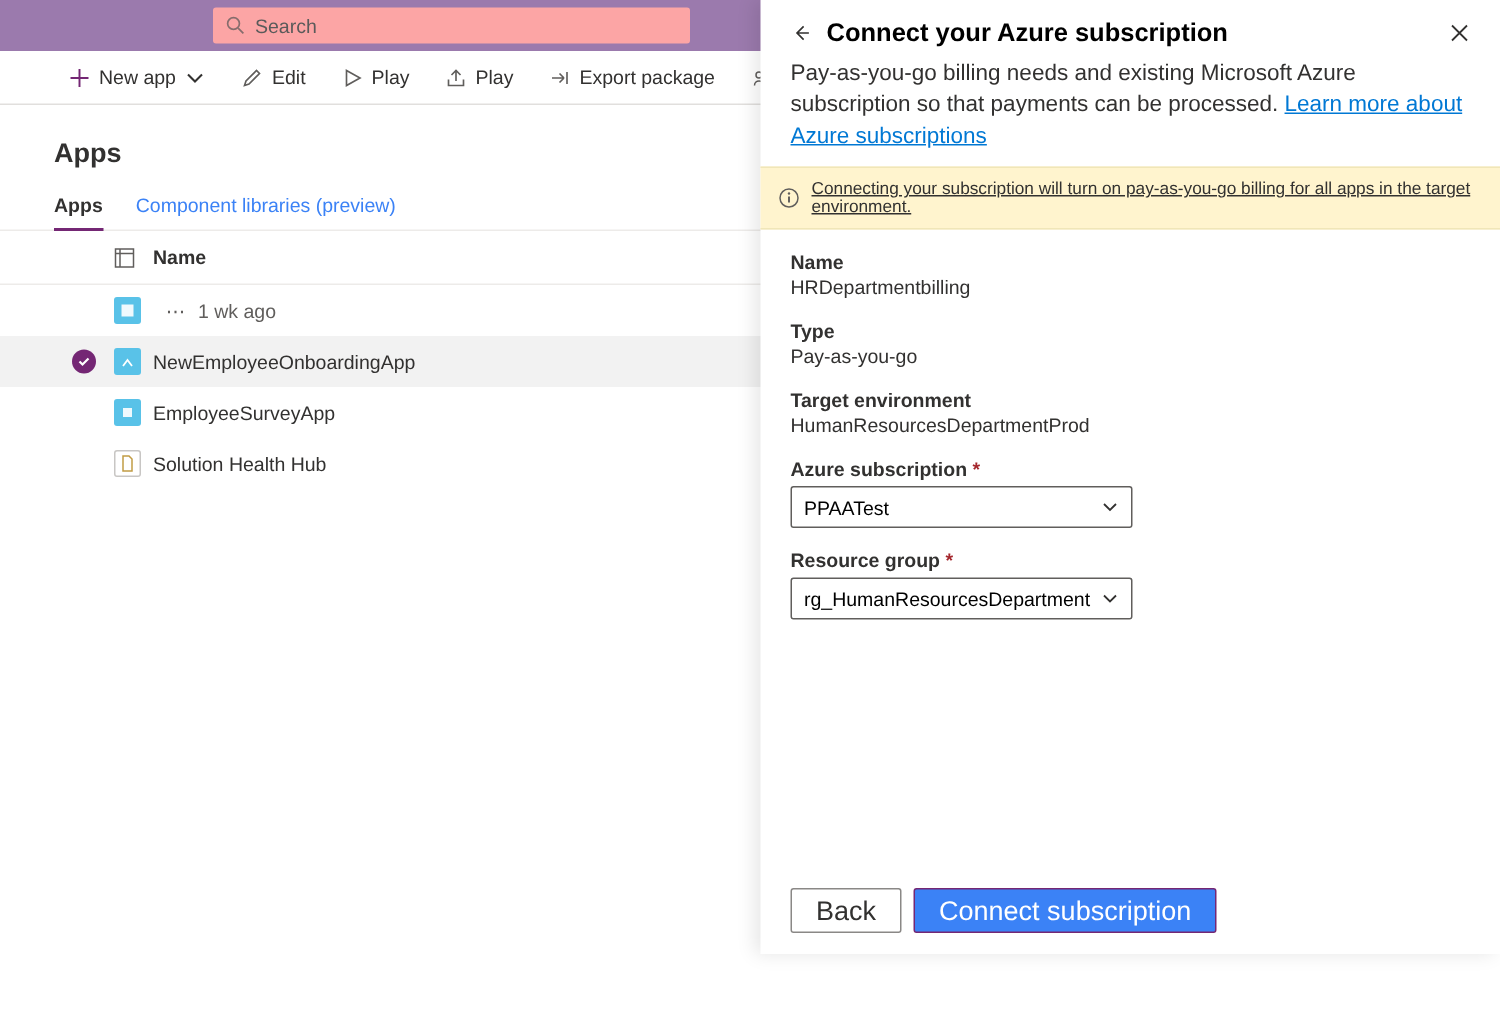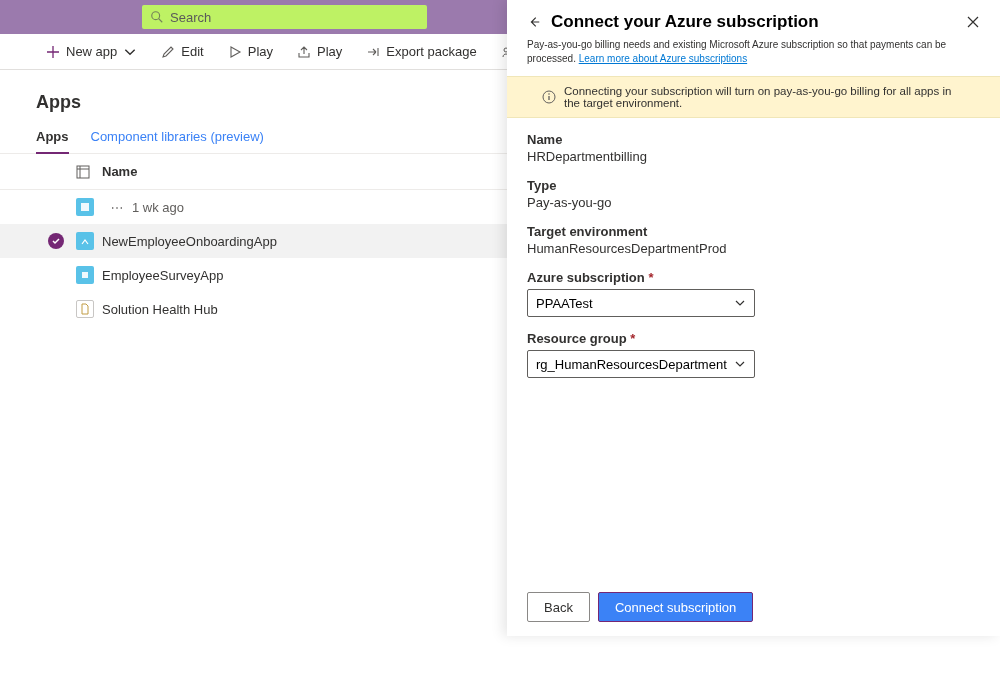--- a/index.html
+++ b/index.html
@@ -1,20 +1,20 @@
 <!DOCTYPE html>
 <html><head>
 <meta charset="utf-8">
 <style>
 * { box-sizing: border-box; margin: 0; padding: 0; font-family: "Segoe UI", -apple-system, sans-serif; }
 body { width: 1000px; height: 676px; overflow: hidden; background: #fff; position: relative; }
 
 
 .topbar { height: 34px; background: #9b7aad; display: flex; align-items: center; padding: 0 12px; }
-.search-box { margin-left: 130px; width: 285px; height: 24px; background: #bef264; border-radius: 2px; display: flex; align-items: center; padding: 0 8px; gap: 6px; }
+.search-box { margin-left: 130px; width: 318px; height: 24px; background: #fca5a5; border-radius: 2px; display: flex; align-items: center; padding: 0 8px; gap: 6px; }
 .search-box svg { width: 14px; height: 14px; opacity: 0.7; }
 .search-box span { color: #5a5a5a; font-size: 13px; }
 
 
 .cmdbar { height: 36px; border-bottom: 1px solid #e1dfdd; display: flex; align-items: center; padding: 0 36px; gap: 4px; background: #fff; }
 .cmdbtn { display: flex; align-items: center; gap: 6px; padding: 4px 10px; font-size: 13px; color: #323130; cursor: pointer; }
 .cmdbtn svg { width: 14px; height: 14px; }
 
 
 .page-head { padding: 22px 36px 0 36px; }
@@ -42,36 +42,36 @@
 .appicon.doc { background: #fff; border:1px solid #c8c6c4; border-radius:2px;}
 .checkmark { width:16px; height:16px; background:#742774; border-radius:50%; display:flex; align-items:center; justify-content:center;}
 .checkmark svg { width:10px; height:10px; }
 
 
 .panel { position: absolute; right: 0; top: 0; width: 493px; height: 636px; background: #fff; box-shadow: -4px 0 12px rgba(0,0,0,0.1); display: flex; flex-direction: column; }
 .panel-head { padding: 12px 20px 10px 20px; }
 .panel-title-row { display: flex; align-items: center; gap: 10px; }
 .panel-title-row h3 { font-size: 17px; font-weight: 600; flex: 1; }
 .panel-title-row svg { width: 14px; height: 14px; cursor: pointer; }
-.panel-desc { font-size: 10px; color: #323130; margin-top: 6px; line-height: 1.4; }
+.panel-desc { font-size: 15px; color: #323130; margin-top: 6px; line-height: 1.4; }
 .panel-desc a { color: #0078d4; text-decoration: underline; }
 
-.info-banner { background: #fff4ce; padding: 8px 35px; font-size: 11.5px; color: #323130; display: flex; align-items: center; gap: 8px; border-top:1px solid #f0e6b8; border-bottom:1px solid #f0e6b8;}
+.info-banner { background: #fff4ce; padding: 8px 12px; font-size: 11.5px; color: #323130; display: flex; align-items: center; gap: 8px; border-top:1px solid #f0e6b8; border-bottom:1px solid #f0e6b8;text-decoration:underline;}
 .info-banner svg { width: 14px; height: 14px; flex-shrink: 0; }
 
 .panel-body { padding: 14px 20px; flex: 1; overflow-y: auto; }
 .field { margin-bottom: 14px; }
 .field-label { font-size: 13px; font-weight: 600; color: #323130; margin-bottom: 2px; }
 .field-label .req { color: #a4262c; }
 .field-value { font-size: 13px; color: #323130; }
 .select-box { margin-top: 4px; width: 228px; height: 28px; border: 1px solid #605e5c; border-radius: 2px; display: flex; align-items: center; justify-content: space-between; padding: 0 8px; font-size: 13px; cursor: pointer; }
 .select-box svg { width: 12px; height: 12px; }
 
 .panel-footer { padding: 14px 20px; display: flex; gap: 8px; }
-.btn { height: 30px; padding: 0 16px; border-radius: 2px; font-size: 13px; cursor: pointer; display:flex; align-items:center;margin-top:12px; }
+.btn { height: 30px; padding: 0 16px; border-radius: 2px; font-size: 18px; cursor: pointer; display:flex; align-items:center;margin-top:12px; }
 .btn-default { background: #fff; border: 1px solid #8a8886; color: #323130; }
 .btn-primary { background: #3b82f6; border: 1px solid #742774; color: #fff; }
 </style>
 </head>
 <body>
 
 <div class="topbar">
   <div class="search-box">
     <svg viewBox="0 0 16 16">
         <circle cx="6.5" cy="6.5" r="4.5" fill="none" stroke="#555" stroke-width="1.3"></circle>

